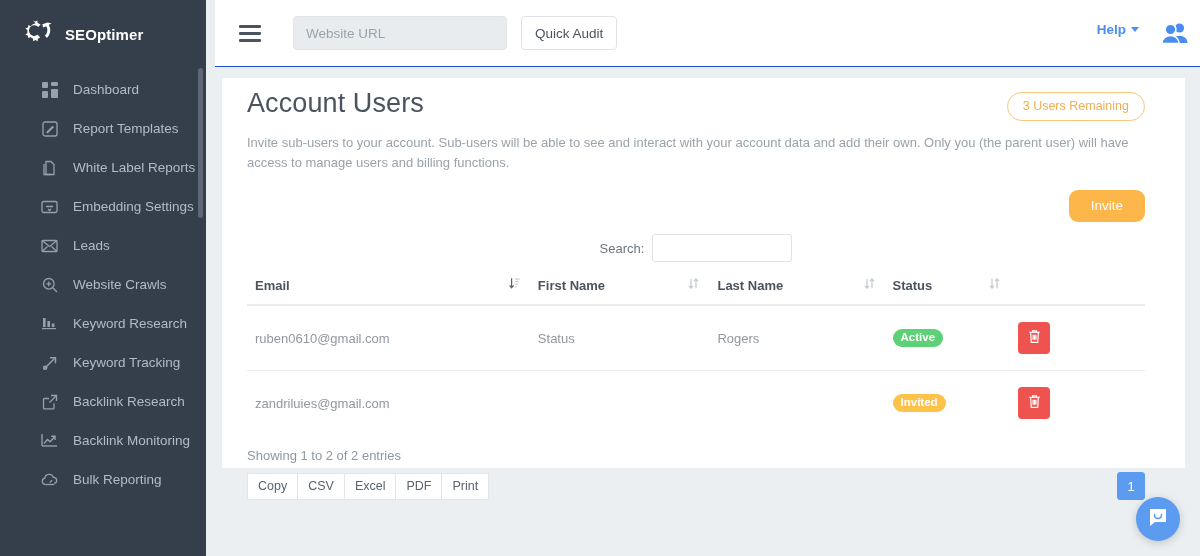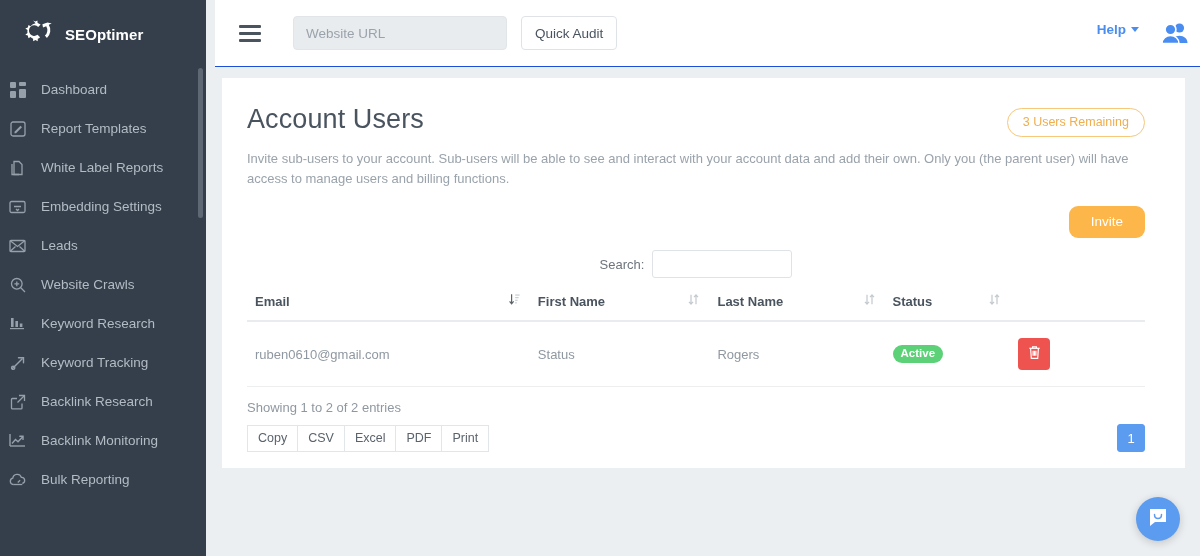--- a/index.html
+++ b/index.html
@@ -34,21 +34,21 @@
     color: #fff;
     font-size: 15px;
     font-weight: 700;
     letter-spacing: .1px;
     white-space: nowrap;
   }
   .nav { padding-top: 2px; }
   .nav-item {
     display: flex; align-items: center;
     height: 39px;
-    padding-left: 8px;
+    padding-left: 40px;
     gap: 14px;
     cursor: pointer;
   }
   .nav-ico {
     width: 19px; height: 19px; flex: 0 0 19px;
     display: flex; align-items: center; justify-content: center;
     color: #95a0ab;
   }
   .nav-ico svg { display: block; }
   .nav-label {
@@ -131,21 +131,21 @@
   .main {
     position: absolute; left: 206px; top: 67px;
     width: 994px; height: 489px;
     background: #eceff1;
     padding: 11px 15px 0 16px;
   }
   .card {
     background: #fff;
     width: 963px;
     height: 390px;
-    padding: 26px 40px 0 25px;
+    padding: 10px 40px 0 25px;
     position: relative;
   }
   .title-row {
     display: flex; align-items: flex-start;
   }
   .page-title {
     font-size: 27px;
     font-weight: 400;
     color: #4a545f;
     letter-spacing: .1px;
@@ -551,20 +551,40 @@
                   <svg width="13" height="15" viewBox="0 0 13 15" fill="none" stroke="#fff" stroke-width="1.2">
                     <path d="M1.3 3.3h10.4"></path>
                       <path d="M4.6 3.3V1.9h3.8v1.4"></path>
                     <path d="M2.6 3.3l.7 10h6.4l.7-10"></path>
                     <path d="M5.1 5.8v5M6.5 5.8v5M7.9 5.8v5"></path>
                   </svg>
                 </span>
               </button>
             </td>
           </tr>
+          <tr class="last-row">
+            <td>zandriluies@gmail.com</td>
+            <td></td>
+            <td></td>
+            <td>
+              <span class="badge invited">Invited</span>
+            </td>
+            <td>
+              <button class="del-btn">
+                <span>
+                  <svg width="13" height="15" viewBox="0 0 13 15" fill="none" stroke="#fff" stroke-width="1.2">
+                    <path d="M1.3 3.3h10.4"></path>
+                      <path d="M4.6 3.3V1.9h3.8v1.4"></path>
+                    <path d="M2.6 3.3l.7 10h6.4l.7-10"></path>
+                    <path d="M5.1 5.8v5M6.5 5.8v5M7.9 5.8v5"></path>
+                  </svg>
+                </span>
+              </button>
+            </td>
+          </tr>
         </tbody>
       </table>
 
       <div class="table-footer">
         <div>
           <div class="showing-txt">Showing 1 to 2 of 2 entries</div>
           <div class="export-group">
             <button class="export-btn">Copy</button>
             <button class="export-btn">CSV</button>
             <button class="export-btn">Excel</button>

